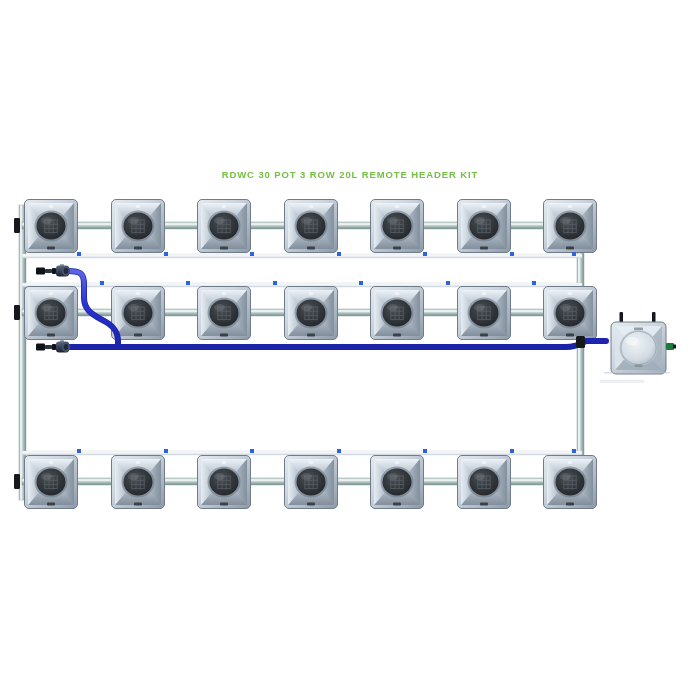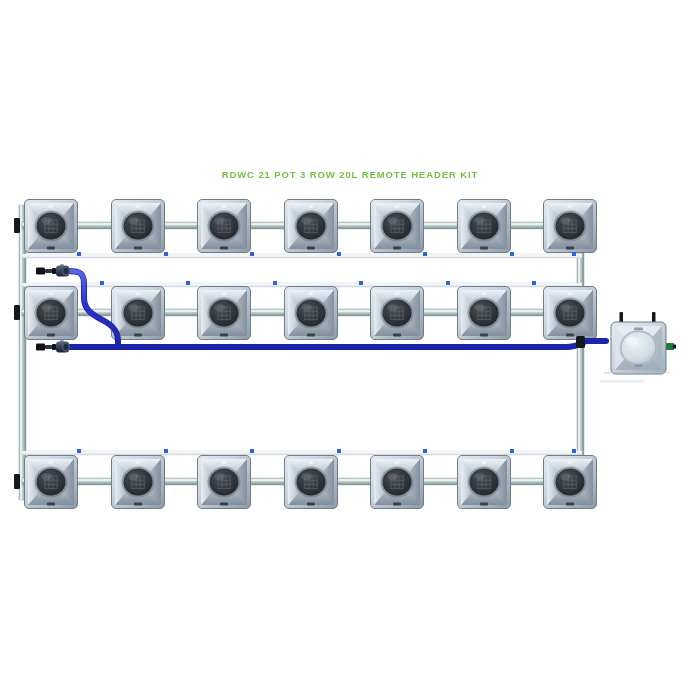--- a/index.html
+++ b/index.html
@@ -41,21 +41,21 @@
     width: 700px;
     height: 700px;
     display: block;
   }
 </style>
 </head>
 <body>
 
 <div id="stage">
 
-  <div id="diagram-title">RDWC 21 POT 3 ROW 20L REMOTE HEADER KIT</div>
+  <div id="diagram-title">RDWC 30 POT 3 ROW 20L REMOTE HEADER KIT</div>
 
   <svg id="scene" viewBox="0 0 700 700">
     <defs>
       <linearGradient id="gPipeH" x1="0" y1="0" x2="0" y2="1">
         <stop offset="0%" stop-color="#b9c9c7"></stop>
         <stop offset="22%" stop-color="#e2ecea"></stop>
         <stop offset="50%" stop-color="#c3d2d0"></stop>
         <stop offset="78%" stop-color="#91a7a6"></stop>
         <stop offset="100%" stop-color="#7d9292"></stop>
       </linearGradient>

